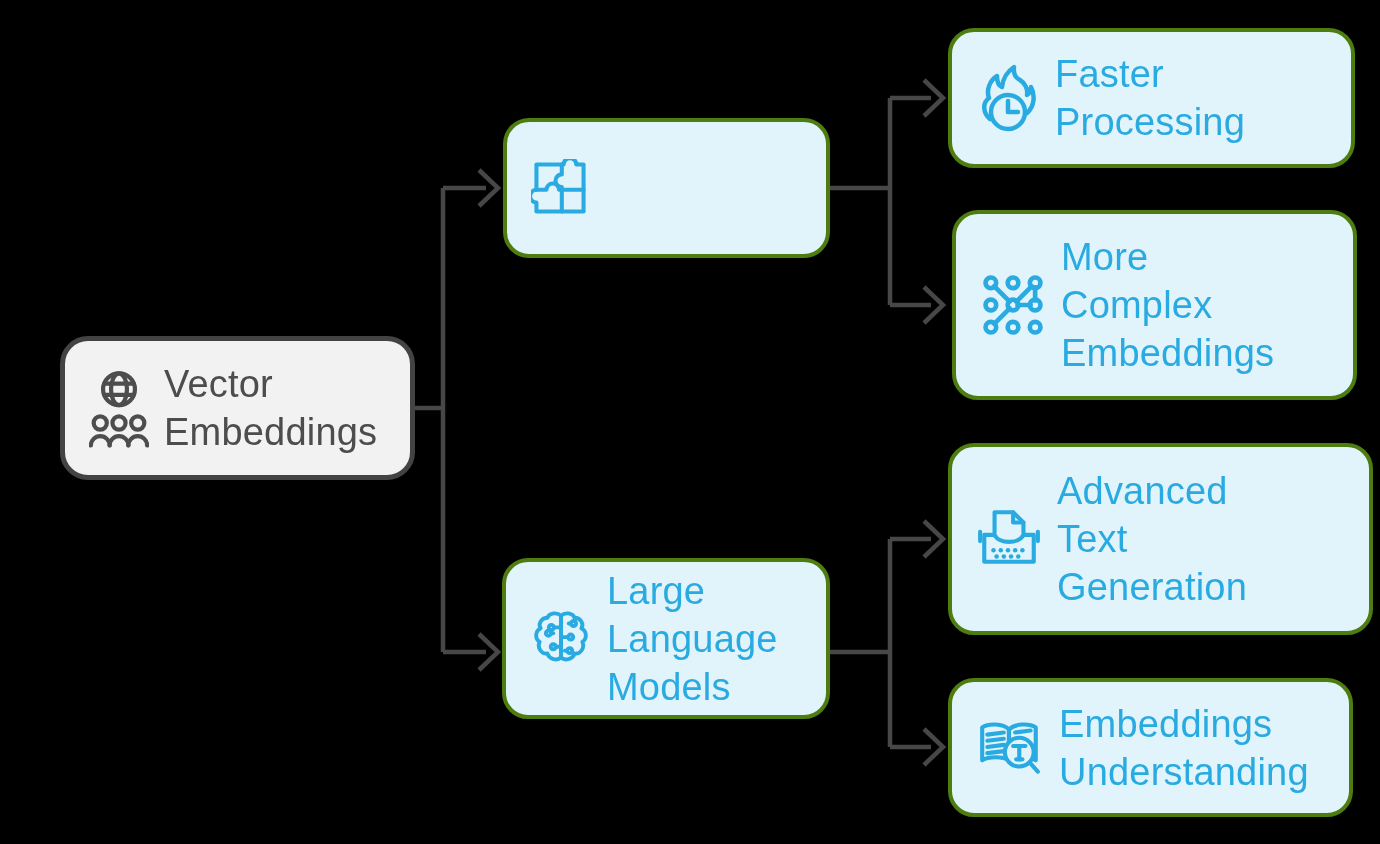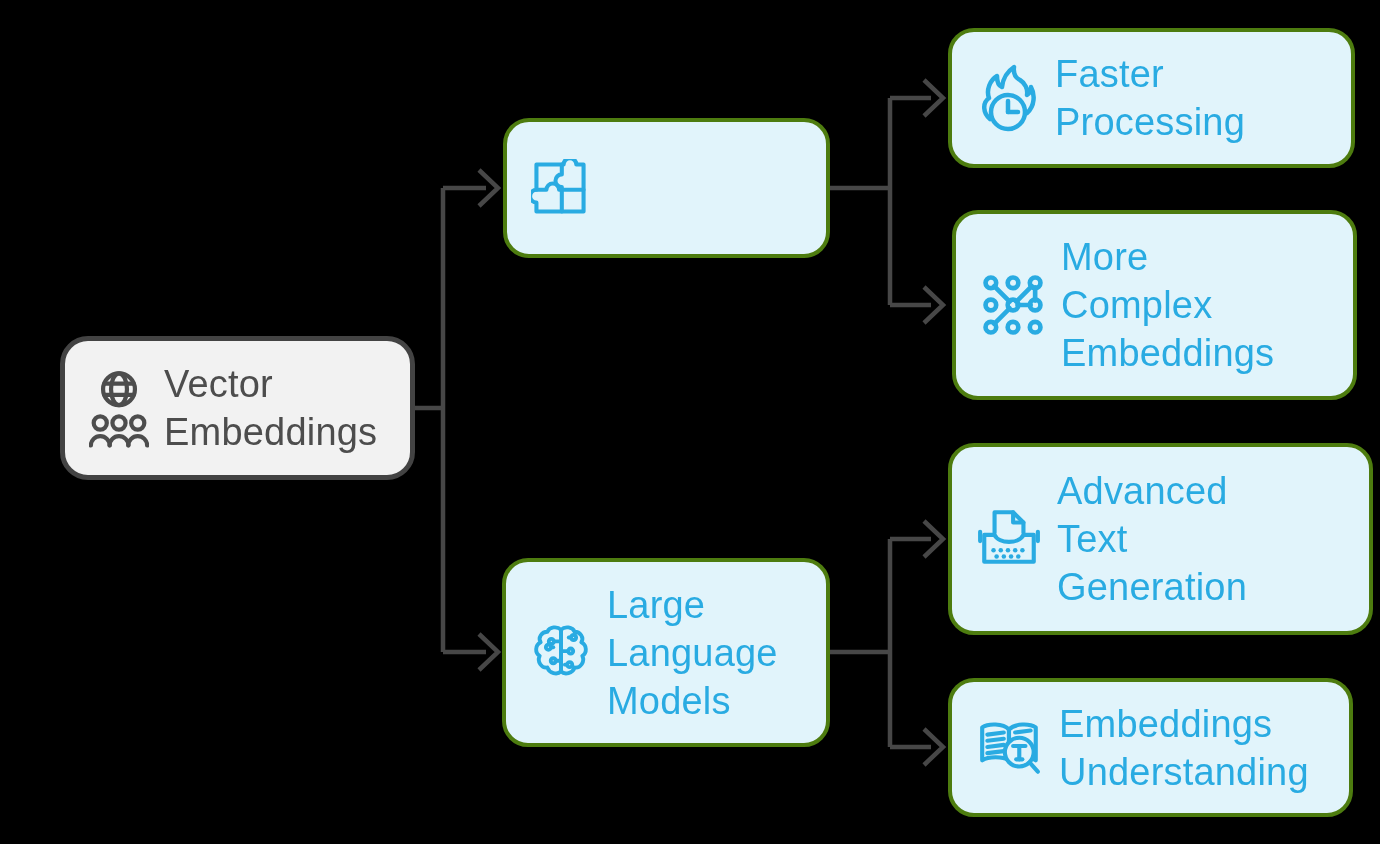--- a/index.html
+++ b/index.html
@@ -16,21 +16,21 @@
   .node.blue{background:#e1f4fb;border:4px solid #4d7c0f;color:#29abe2;}
   .node.gray{background:#f2f2f2;border:5px solid #434343;color:#4d4d4d;border-radius:28px;}
   .label{
     font-size:38px;line-height:48px;font-weight:500;white-space:pre-line;
     letter-spacing:0.2px;
   }
   .icon{flex:0 0 auto;display:flex;align-items:center;justify-content:center;}
   .icon svg{display:block;}
   .n-root      {left:24px;  top:336px; width:355px; height:144px;margin-left:36px;}
   .n-quantum   {left:503px; top:118px; width:327px; height:140px;}
-  .n-llm       {left:502px; top:558px; width:328px; height:189px;}
+  .n-llm       {left:502px; top:558px; width:328px; height:161px;}
   .n-faster    {left:948px; top:28px;  width:407px; height:140px;}
   .n-complex   {left:952px; top:210px; width:405px; height:190px;}
   .n-advanced  {left:948px; top:443px; width:425px; height:192px;}
   .n-contextual{left:948px; top:678px; width:405px; height:139px;}
 </style>
 </head>
 <body>
 
 <div id="stage">
 

